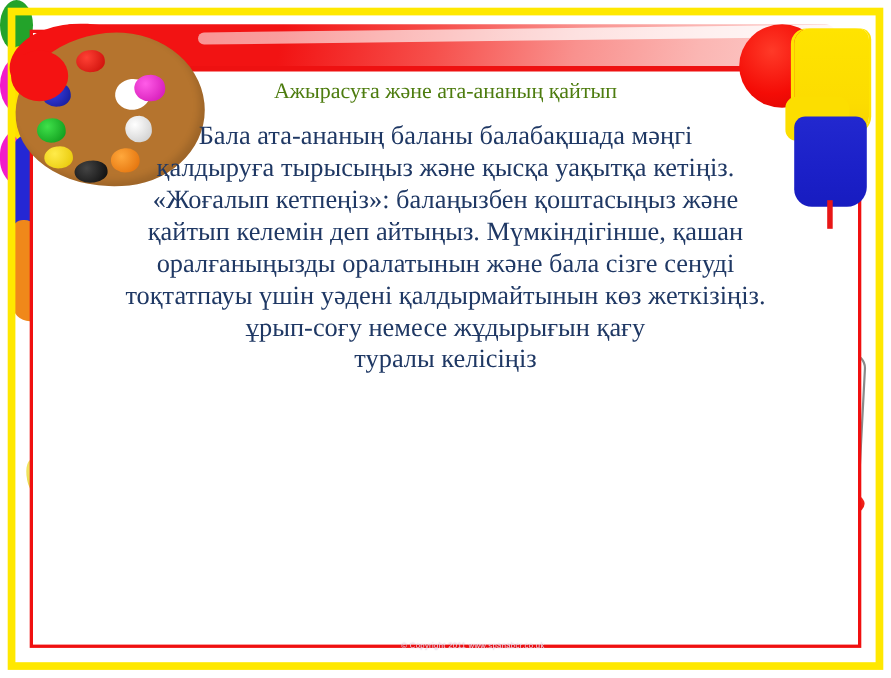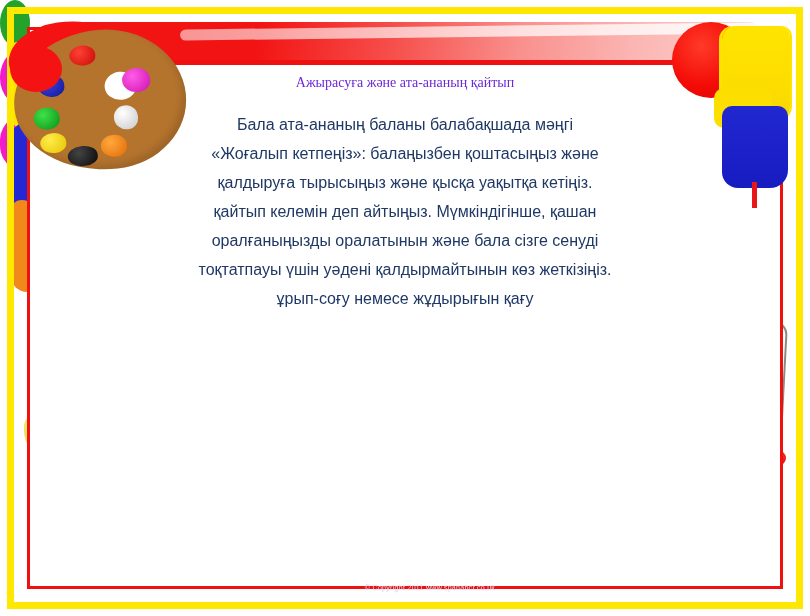--- a/index.html
+++ b/index.html
@@ -184,27 +184,27 @@
     background:#F3D64A;border-radius:40% 40% 50% 50%;z-index:14;
   }
   .blue-splash-bl{position:absolute;left:640px;top:478px;width:64px;height:60px;
     background:#1E24D8;border-radius:14px 10px 16px 12px;z-index:10;}
 
   
   .content{
     position:absolute;left:60px;top:70px;width:690px;z-index:20;text-align:center;
   }
   .title{
-    color:#6d28d9;font-size:14px;line-height:26px;margin:0 0 14px 0;
+    color:#4d7c0f;font-size:20px;line-height:26px;margin:0 0 14px 0;
     font-family:"Liberation Serif", serif;
   }
   .title div{white-space:nowrap;}
   .body-text{
-    color:#1F3864;font-size:16px;line-height:29px;
-    font-family:Liberation Sans, sans-serif;
+    color:#1F3864;font-size:24px;line-height:29px;
+    font-family:Liberation Serif, serif;
   }
   .body-text .ln{white-space:nowrap;}
   .watermark{
     position:absolute;left:330px;top:584px;width:200px;height:12px;z-index:21;
     color:rgba(255,255,255,.85);font-size:7px;letter-spacing:.3px;
     font-family:"Liberation Sans", sans-serif;text-align:center;
     text-shadow:0 0 1px rgba(120,0,90,.5);
   }
 </style>
 </head>
@@ -314,24 +314,25 @@
 
   <div class="red-frame"></div>
   <div class="yellow-frame"></div>
 
   <div class="content">
     <div class="title">
       <div>Ажырасуға және ата-ананың қайтып</div>
     </div>
     <div class="body-text">
       <div class="ln">Бала ата-ананың баланы балабақшада мәңгі</div>
+      <div class="ln">қалдыруға тырысыңыз және қысқа уақытқа кетіңіз.</div>
       <div class="ln">«Жоғалып кетпеңіз»: балаңызбен қоштасыңыз және</div>
-      <div class="ln">қалдыруға тырысыңыз және қысқа уақытқа кетіңіз.</div>
       <div class="ln">қайтып келемін деп айтыңыз. Мүмкіндігінше, қашан</div>
       <div class="ln">оралғаныңызды оралатынын және бала сізге сенуді</div>
       <div class="ln">тоқтатпауы үшін уәдені қалдырмайтынын көз жеткізіңіз.</div>
       <div class="ln">ұрып-соғу немесе жұдырығын қағу</div>
+      <div class="ln">туралы келісіңіз</div>
     </div>
   </div>
 
   <div class="watermark">© Copyright 2011  www.spanabcr.co.uk</div>
 
 </div>
 
 </body></html>

